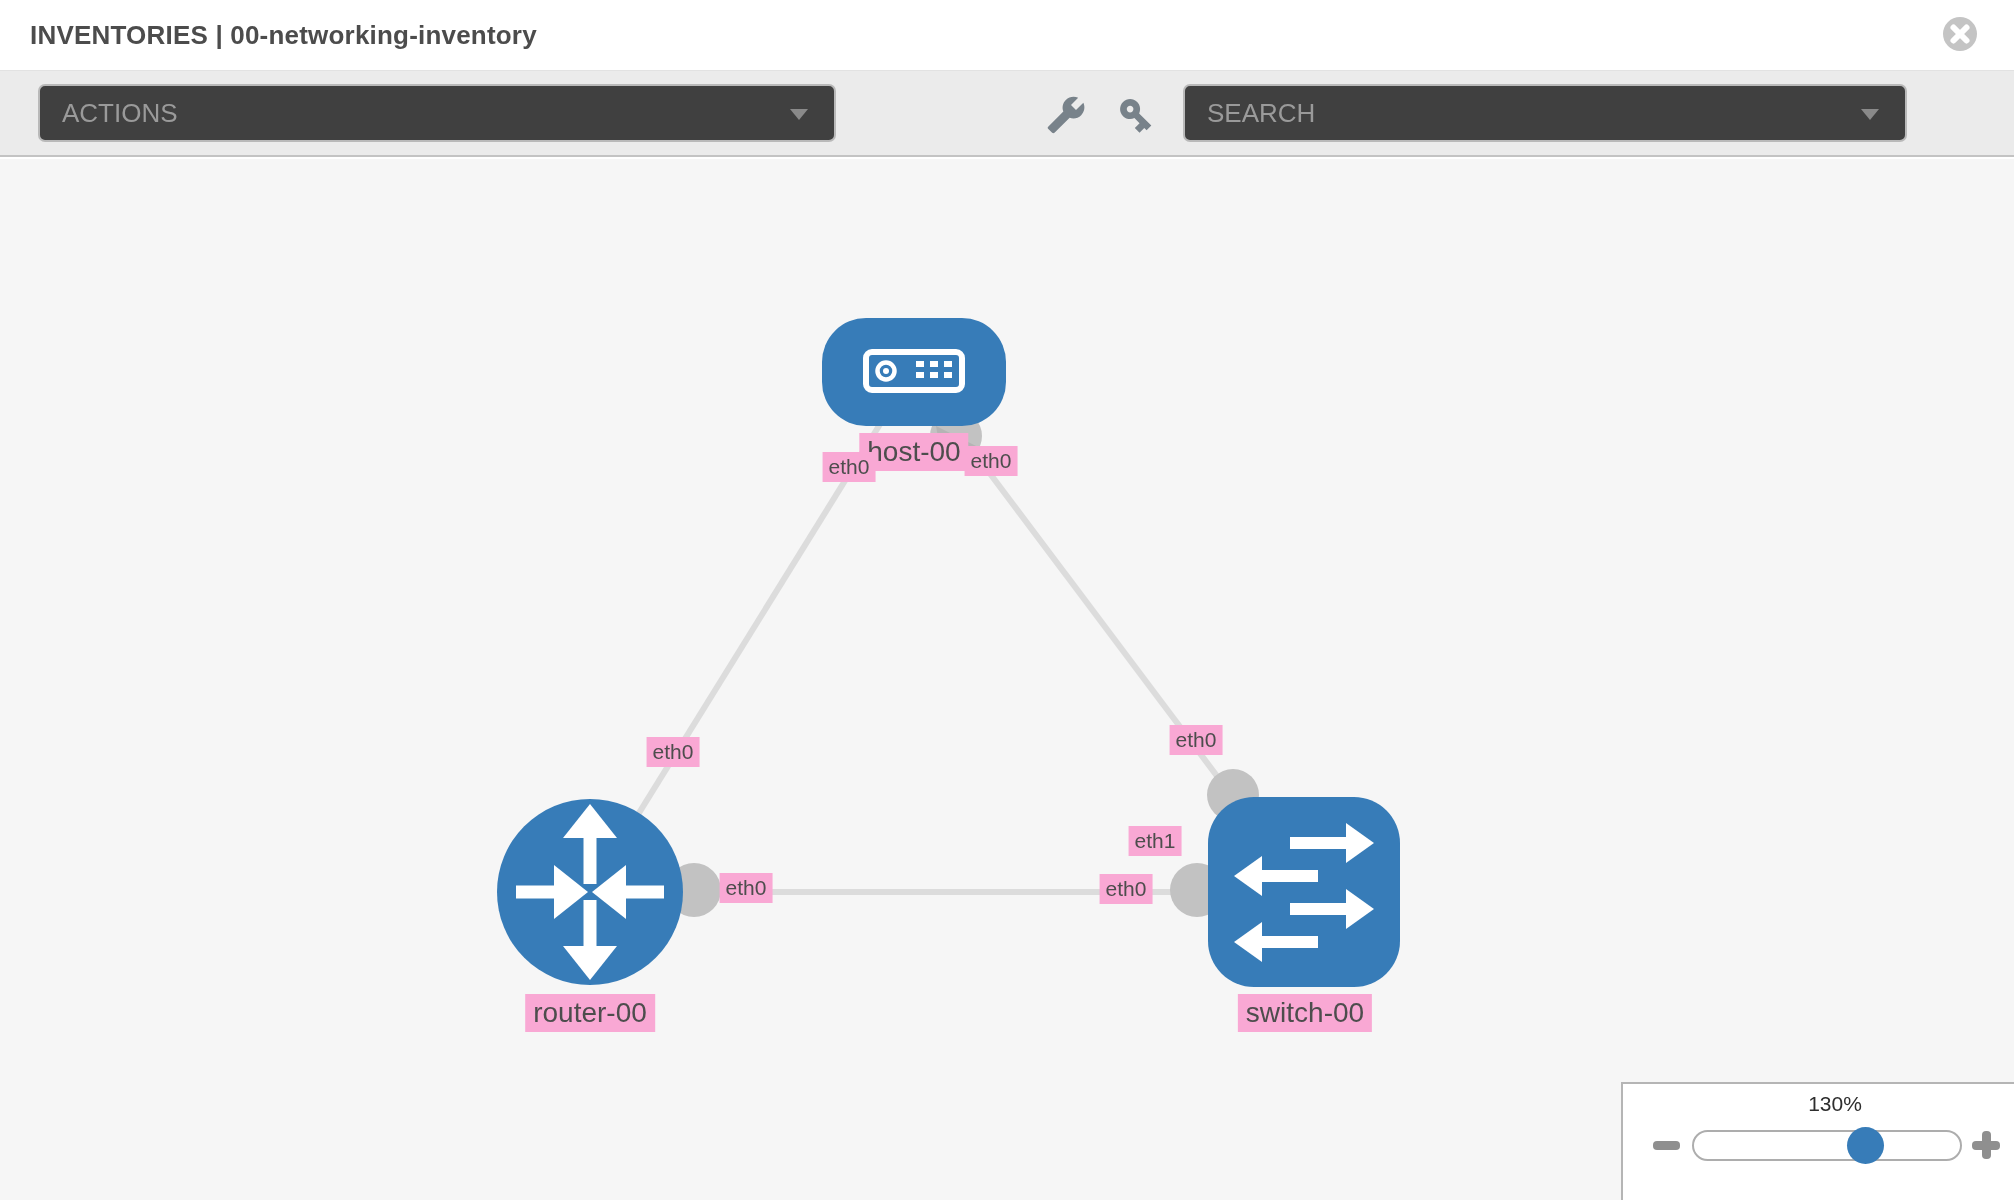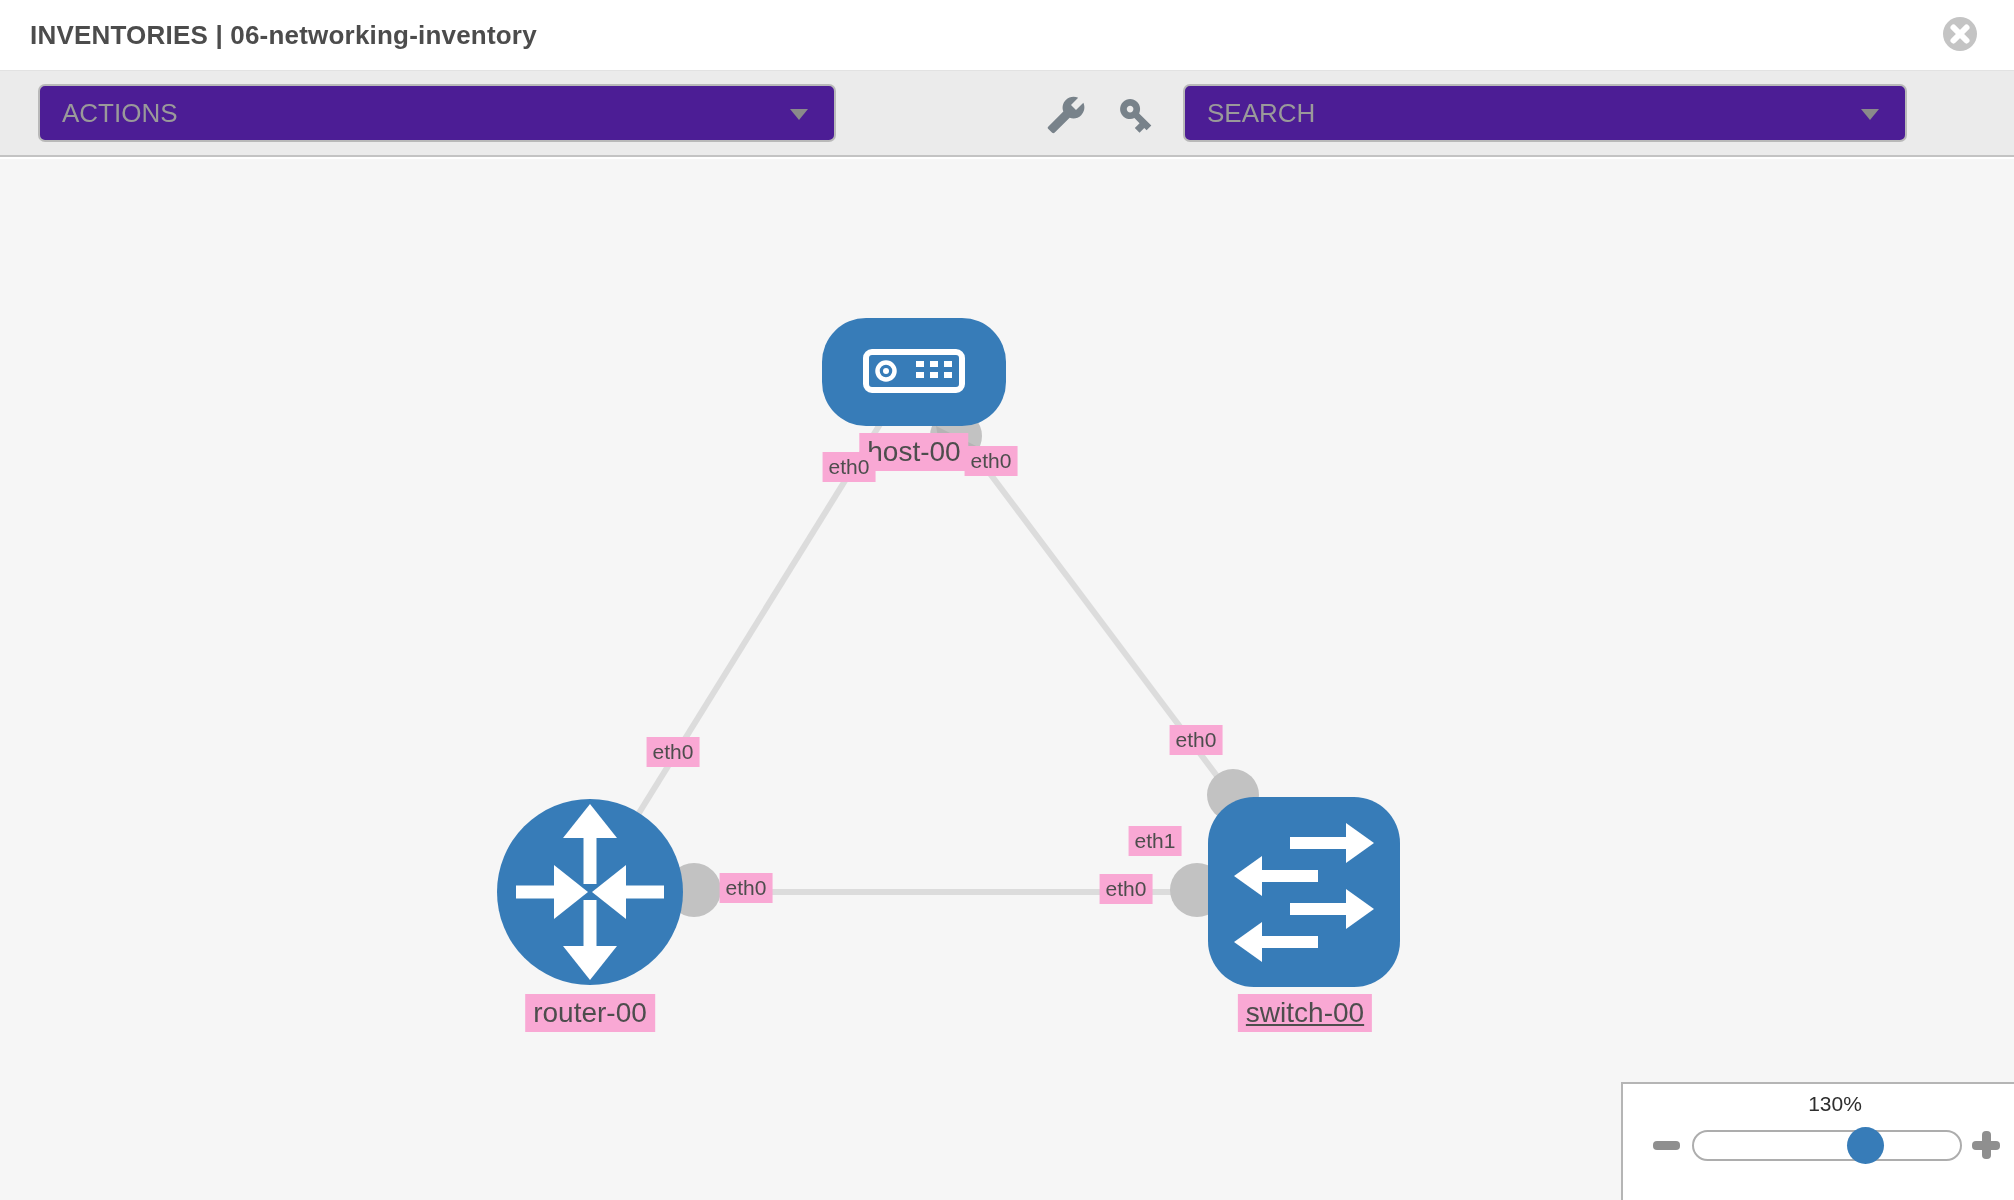--- a/index.html
+++ b/index.html
@@ -10,21 +10,21 @@
   .header { position:absolute; left:0; top:0; width:2014px; height:71px;
     background:#ffffff; border-bottom:1px solid #e2e2e2; }
   .header-title { position:absolute; left:30px; top:0; line-height:71px;
     font-size:26px; font-weight:700; color:#4c4c4c; letter-spacing:.2px; }
   .close-btn { position:absolute; left:1942px; top:16px; width:36px; height:36px;
     cursor:pointer; }
 
   
   .toolbar { position:absolute; left:0; top:71px; width:2014px; height:86px;
     background:#ebebeb; border-bottom:2px solid #c3c3c3; }
-  .dd-box { position:absolute; top:13px; height:58px; background:#4c1d95;
+  .dd-box { position:absolute; top:13px; height:58px; background:#404040;
     border:2px solid #b9b9b9; border-radius:7px; cursor:pointer; }
   .dd-label { position:absolute; left:22px; top:0; line-height:54px;
     font-size:26px; color:#9a9a9a; }
   .dd-caret { position:absolute; right:26px; top:23px; width:0; height:0;
     border-left:9px solid transparent; border-right:9px solid transparent;
     border-top:11px solid #8a8a8a; }
   .actions-dd { left:38px; width:798px; }
   .search-dd  { left:1183px; width:724px; }
   .tool-icon { position:absolute; top:24px; width:40px; height:40px; cursor:pointer; }
   .wrench-icon { left:1046px; }
@@ -55,21 +55,21 @@
   .zoom-plus { position:absolute; left:349px; top:47px; width:28px; height:28px; cursor:pointer; }
   .zoom-plus .h { position:absolute; left:0; top:10px; width:28px; height:9px;
     background:#8f8f8f; border-radius:4px; }
   .zoom-plus .v { position:absolute; left:10px; top:0; width:9px; height:28px;
     background:#8f8f8f; border-radius:4px; }
 </style>
 </head>
 <body>
 
 <div class="header">
-  <div class="header-title">INVENTORIES | 06-networking-inventory</div>
+  <div class="header-title">INVENTORIES | 00-networking-inventory</div>
   <div class="close-btn">
     <svg width="36" height="36" viewBox="0 0 36 36">
       <circle cx="18" cy="18" r="17" fill="#c4c4c4"></circle>
       <line x1="11.5" y1="11.5" x2="24.5" y2="24.5" stroke="#ffffff" stroke-width="6" stroke-linecap="round"></line>
       <line x1="24.5" y1="11.5" x2="11.5" y2="24.5" stroke="#ffffff" stroke-width="6" stroke-linecap="round"></line>
     </svg>
   </div>
 </div>
 
 <div class="toolbar">
@@ -154,21 +154,21 @@
         <polygon points="1346,889 1346,929 1374,909" stroke="none"></polygon>
         <line x1="1318" y1="942" x2="1258" y2="942"></line>
         <polygon points="1262,922 1262,962 1234,942" stroke="none"></polygon>
       </g>
     </g>
   </svg>
 </div>
 
 <div class="glabel node-label" style="left:914px; top:452px;">host-00</div>
 <div class="glabel node-label" style="left:590px; top:1013px;">router-00</div>
-<div class="glabel node-label" style="left:1305px; top:1013px;text-decoration:underline;">switch-00</div>
+<div class="glabel node-label" style="left:1305px; top:1013px;">switch-00</div>
 
 <div class="glabel iface-label" style="left:849px; top:467px;">eth0</div>
 <div class="glabel iface-label" style="left:991px; top:461px;">eth0</div>
 <div class="glabel iface-label" style="left:673px; top:752px;">eth0</div>
 <div class="glabel iface-label" style="left:1196px; top:740px;">eth0</div>
 <div class="glabel iface-label" style="left:746px; top:888px;">eth0</div>
 <div class="glabel iface-label" style="left:1126px; top:889px; z-index:2;">eth0</div>
 <div class="glabel iface-label" style="left:1155px; top:841px; z-index:3;">eth1</div>
 
 <div class="zoom-panel">

